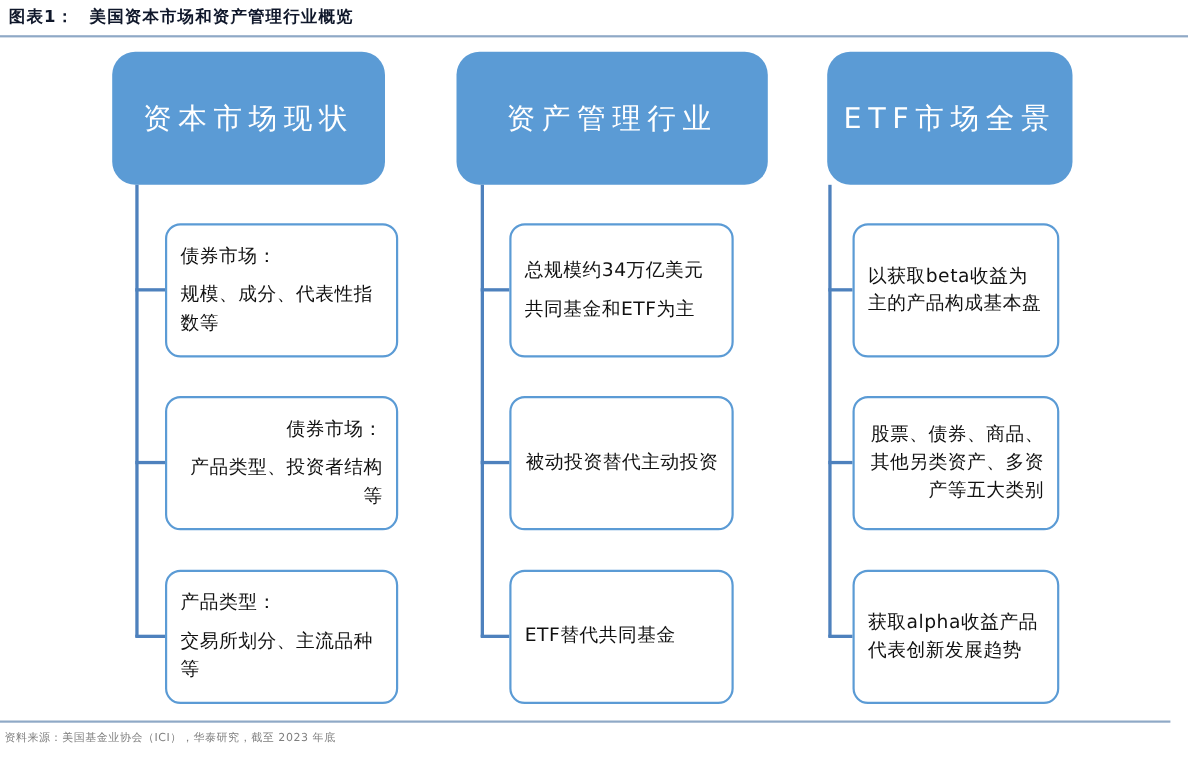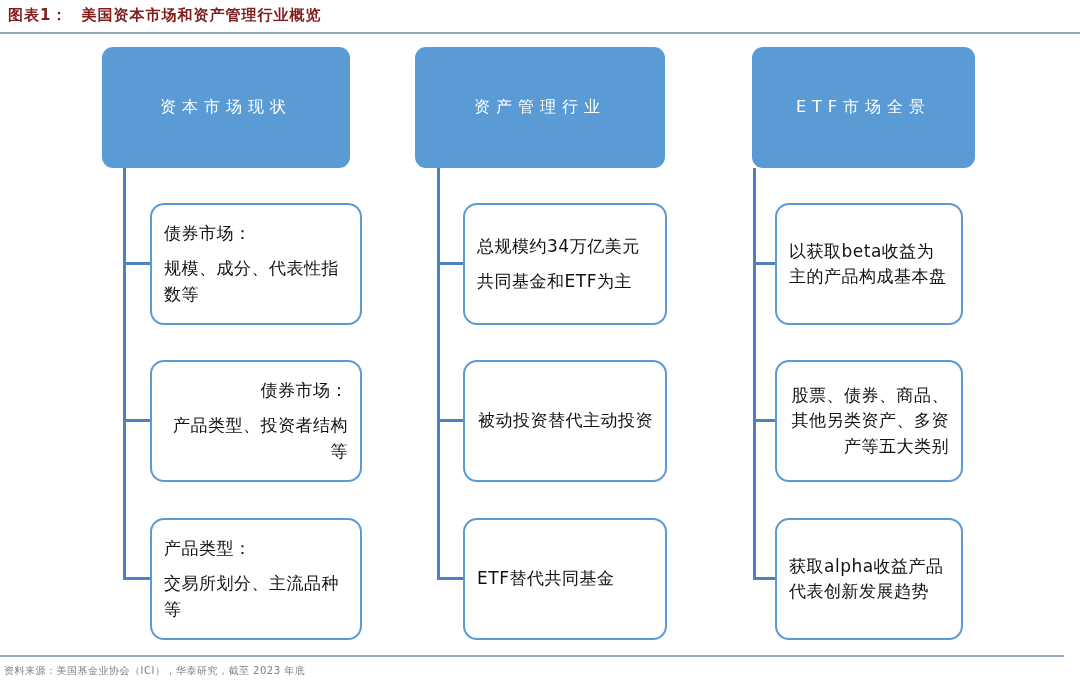--- a/index.html
+++ b/index.html
@@ -6,39 +6,39 @@
   #canvas{
     position:relative;
     width:1080px;height:692px;
     background:#ffffff;
     font-family:"DejaVu Sans","Liberation Sans",sans-serif;
     overflow:hidden;
   }
   
   #figure-title-row{
     position:absolute;left:8px;top:6px;
-    font-size:15px;font-weight:bold;color:#7f1d1d;
+    font-size:15px;font-weight:bold;color:#0f172a;
     letter-spacing:1px;white-space:nowrap;
   }
   #figure-title-row .lbl{margin-right:14px;}
   #title-underline{
     position:absolute;left:0;top:32px;width:1080px;height:2px;
     background:#8fa9c6;
   }
   
   .hdr{
     position:absolute;top:47px;height:121px;
-    background:#5b9bd5;border-radius:11px;
-    color:#ffffff;font-size:16px;letter-spacing:6px;
+    background:#5b9bd5;border-radius:21px;
+    color:#ffffff;font-size:26px;letter-spacing:6px;
     display:flex;align-items:center;justify-content:center;
     box-sizing:border-box;
     text-align:right;
   }
   #hdr-1{left:102px;width:248px;}
-  #hdr-2{left:415px;width:250px;}
+  #hdr-2{left:415px;width:283px;}
   #hdr-3{left:752px;width:223px;}
   
   .child{
     position:absolute;height:122px;
     background:#ffffff;
     border:2.5px solid #5b9bd5;border-radius:14px;
     box-sizing:border-box;
     display:flex;flex-direction:column;justify-content:center;
     padding:0 12px;
     font-size:17px;line-height:1.5;color:#111111;

